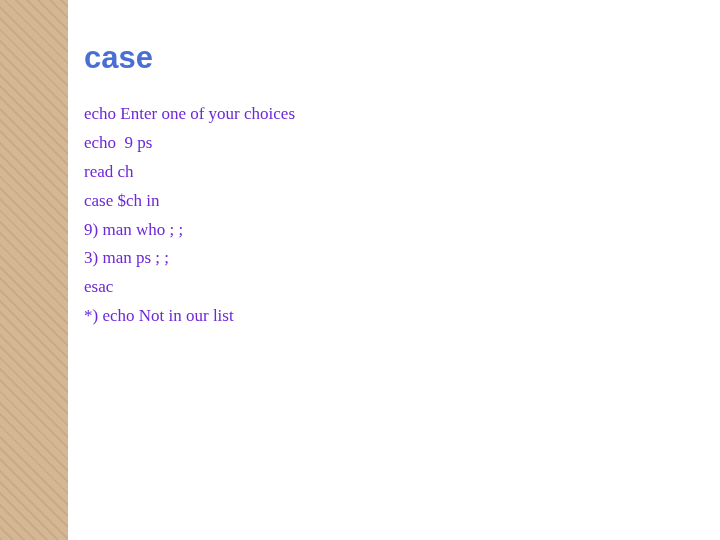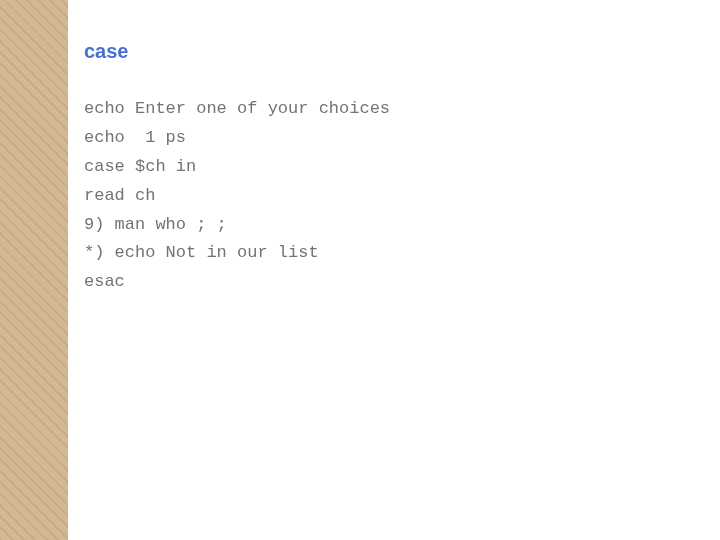--- a/index.html
+++ b/index.html
@@ -31,51 +31,52 @@
       flex-shrink: 0;
     }
 
     .main-content {
       flex: 1;
       padding: 40px 40px 40px 16px;
       background: #ffffff;
     }
 
     .page-title {
-      font-size: 20px;
+      font-size: 31px;
       font-weight: bold;
       color: #4a6fd4;
-      margin-bottom: 32px;
+      margin-bottom: 24px;
     }
 
     .code-block {
-      font-family: Liberation Mono, monospace;
+      font-family: Liberation Serif, serif;
       font-size: 17px;
-      color: #737373;
+      color: #6d28d9;
       line-height: 1.7;
     }
 
     .code-line {
       display: block;
       white-space: pre;
     }
   </style>
 </head>
 <body>
 
 <div class="sidebar">
 </div>
 
 <div class="main-content">
 
   <div class="page-title">case</div>
 
   <div class="code-block">
     <span class="code-line">echo Enter one of your choices</span>
-    <span class="code-line">echo  1 ps</span>
+    <span class="code-line">echo  9 ps</span>
+    <span class="code-line">read ch</span>
     <span class="code-line">case $ch in</span>
-    <span class="code-line">read ch</span>
     <span class="code-line">9) man who ; ;</span>
+    <span class="code-line">3) man ps ; ;</span>
+    <span class="code-line">esac</span>
     <span class="code-line">*) echo Not in our list</span>
-    <span class="code-line">esac</span>
   </div>
 
 </div>
 
 </body></html>

